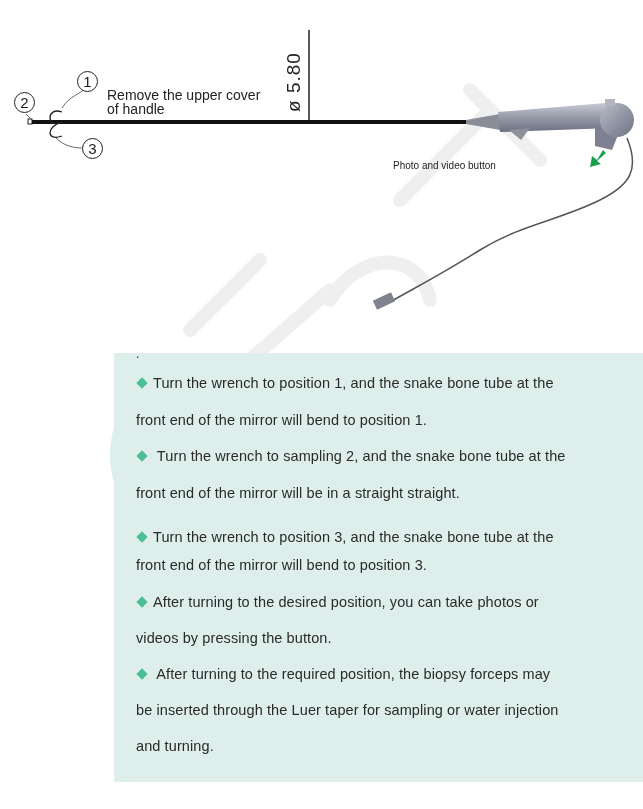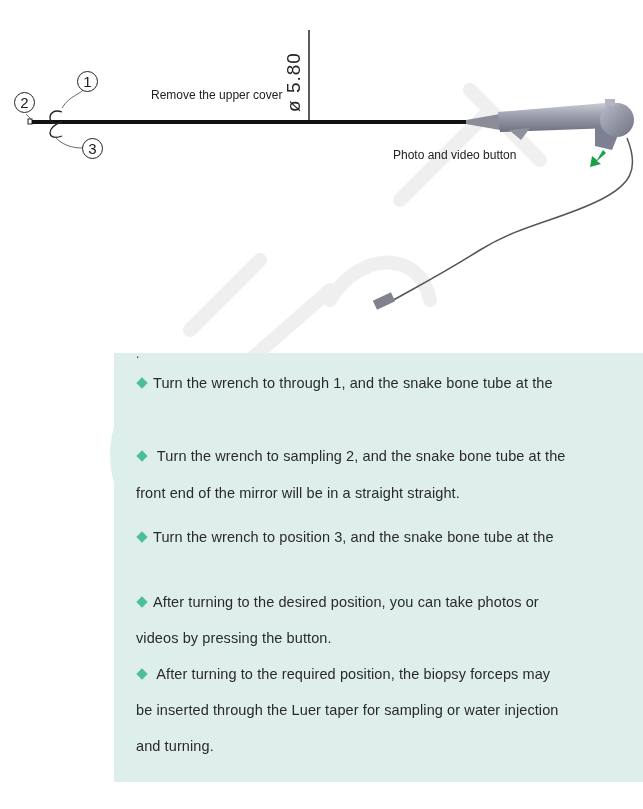--- a/index.html
+++ b/index.html
@@ -1,22 +1,22 @@
 <!DOCTYPE html>
 <html><head>
   <meta charset="utf-8">
   <style>
     html, body { margin: 0; padding: 0; background: #ffffff; }
     body { width: 643px; height: 809px; position: relative; overflow: hidden;
            font-family: "Liberation Sans", sans-serif; color: #222; }
     .figure { position: absolute; left: 0; top: 0; width: 643px; height: 340px; }
     .figure svg { position: absolute; left: 0; top: 0; }
     .lbl { position: absolute; font-family: "Liberation Sans", sans-serif; color: #222; }
-    .lbl-cover { left: 107px; top: 88px; font-size: 12px; line-height: 14px; width: 170px; margin-left: 44px; }
-    .lbl-photo { left: 393px; top: 148px; font-size: 12px; }
+    .lbl-cover { left: 107px; top: 88px; font-size: 14px; line-height: 14px; width: 170px; }
+    .lbl-photo { left: 393px; top: 160px; font-size: 10px; }
     .lbl-dim { position: absolute; left: 283px; top: 112px; font-size: 19px; color: #222;
                transform: rotate(-90deg); transform-origin: left top; white-space: nowrap; letter-spacing: 1px; }
     .circ { position: absolute; width: 19px; height: 19px; border: 1.5px solid #222; border-radius: 50%;
             font-size: 15px; line-height: 19px; text-align: center; box-sizing: content-box; background: #fff; }
     .circ-1 { left: 77px; top: 71px; }
     .circ-2 { left: 14px; top: 92px; }
     .circ-3 { left: 82px; top: 138px; }
 
     .panel { position: absolute; left: 114px; top: 353px; width: 529px; height: 429px; background: #deefeb; }
     .panel .stray { position: absolute; left: 22px; top: -6px; font-size: 12px; color: #333; }
@@ -82,34 +82,37 @@
 
     <rect x="374" y="296" width="20" height="10" fill="#80838e" transform="rotate(-25 384 301)"></rect>
   </svg>
 
   <div class="circ circ-1">1</div>
   <div class="circ circ-2">2</div>
   <div class="circ circ-3">3</div>
 
   <div class="lbl lbl-cover">
     <div>Remove the upper cover</div>
+    <div>of handle</div>
   </div>
   <div class="lbl-dim">ø 5.80</div>
   <div class="lbl lbl-photo">Photo and video button</div>
 </div>
 
 <div class="panel">
   <div class="stray">.</div>
 
-  <div class="para" style="top:22px"><span class="diamond"></span><span>Turn the wrench to through 1, and the snake bone tube at the</span></div>
+  <div class="para" style="top:22px"><span class="diamond"></span><span>Turn the wrench to position 1, and the snake bone tube at the</span></div>
+  <div class="para" style="top:59px">front end of the mirror will bend to position 1.</div>
 
   <div class="para" style="top:95px"><span class="diamond"></span><span> Turn the wrench to sampling 2, and the snake bone tube at the</span></div>
   <div class="para" style="top:132px">front end of the mirror will be in a straight straight.</div>
 
   <div class="para" style="top:176px"><span class="diamond"></span><span>Turn the wrench to position 3, and the snake bone tube at the</span></div>
+  <div class="para" style="top:204px">front end of the mirror will bend to position 3.</div>
 
   <div class="para" style="top:241px"><span class="diamond"></span><span>After turning to the desired position, you can take photos or</span></div>
   <div class="para" style="top:277px">videos by pressing the button.</div>
 
   <div class="para" style="top:313px"><span class="diamond"></span><span> After turning to the required position, the biopsy forceps may</span></div>
   <div class="para" style="top:349px">be inserted through the Luer taper for sampling or water injection</div>
   <div class="para" style="top:385px">and turning.</div>
 </div>
 
 </body></html>

